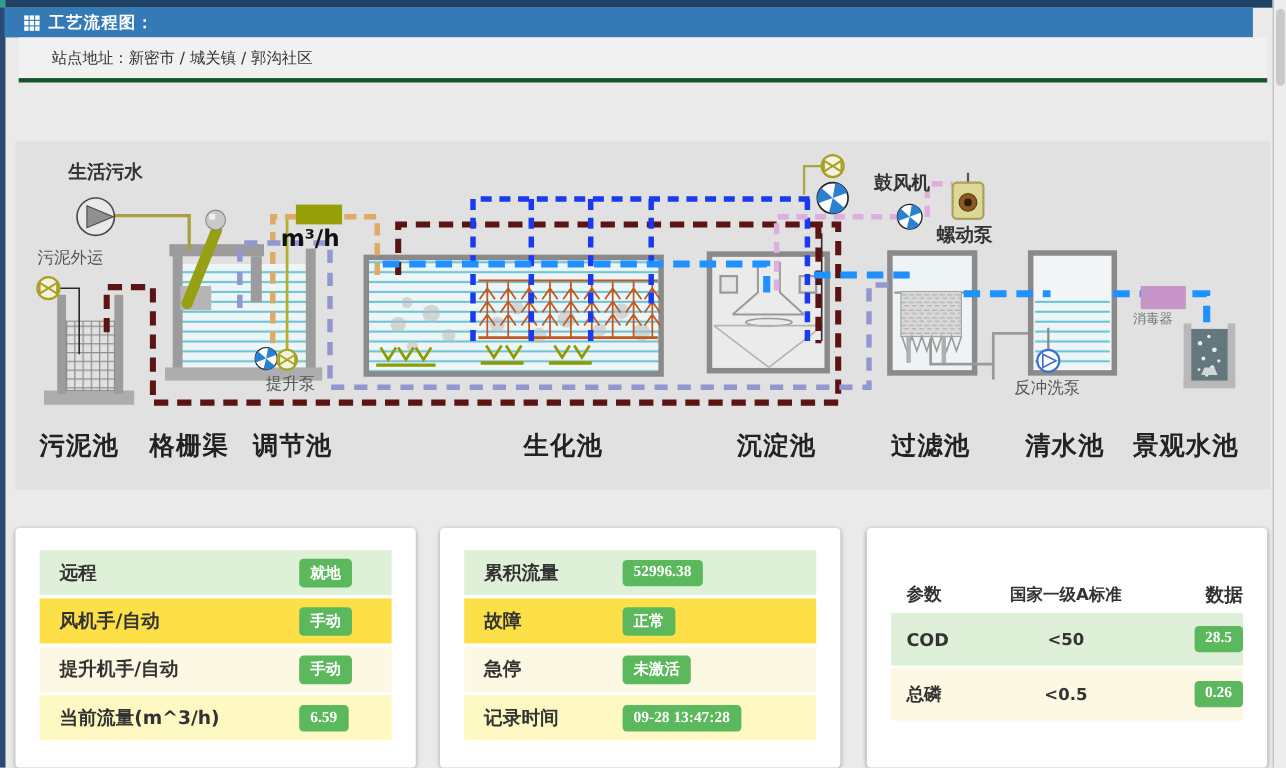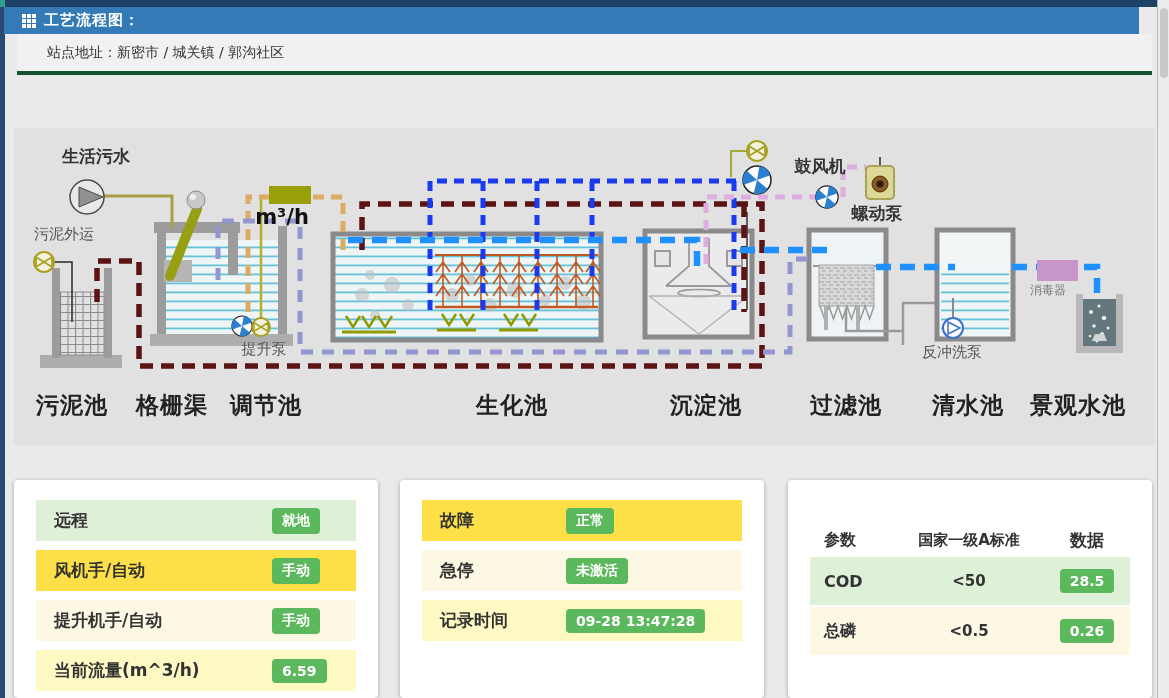--- a/index.html
+++ b/index.html
@@ -14,31 +14,31 @@
   .grid-icon span{background:#fff;}
   .header-title{color:#fff;font-size:15px;font-weight:bold;letter-spacing:1px;}
   .breadcrumb-bar{position:absolute;left:17px;top:34px;width:1135px;height:41px;background:#f1f1f1;
                   border-bottom:4px solid #14532d;display:flex;align-items:center;padding-left:30px;box-sizing:border-box;}
   .breadcrumb-text{color:#333;font-size:14px;}
   .diagram-panel{position:absolute;left:14px;top:128px;width:1141px;height:317px;background:#e1e1e1;}
   .diagram-panel svg{position:absolute;left:0;top:0;}
   .card{position:absolute;top:480px;width:364px;height:218px;background:#fff;border-radius:4px;
         box-shadow:0 1px 4px rgba(0,0,0,.3);}
   .ptable{margin:20px 22px 0 22px;}
-  .prow{display:flex;align-items:center;height:41px;margin-bottom:9px;padding-left:18px;box-sizing:border-box;}
+  .prow{display:flex;align-items:center;height:41px;margin-bottom:3px;padding-left:18px;box-sizing:border-box;}
   .success{background:#dff0d8;} .info{background:#fde047;} .warning{background:#fcf8e3;} .danger{background:#fef9c3;}
   .plabel{flex:1;font-size:17px;font-weight:bold;color:#333;}
   .pval1{width:84px;} .pval2{width:176px;}
   .badge{display:inline-block;background:#5cb85c;color:#fff;font-size:14px;font-weight:bold;
-         padding:4px 10px;border-radius:4px;white-space:nowrap;}
+         padding:4px 10px;border-radius:4px;white-space:nowrap;font-family:Liberation Serif, serif;}
   .qhead{display:flex;align-items:center;height:34px;font-size:17px;font-weight:bold;color:#333;margin-top:43px;}
   .qrow{display:flex;align-items:center;height:48px;margin-bottom:2px;}
   .qc1{flex:0 0 84px;padding-left:14px;box-sizing:border-box;font-size:16px;font-weight:bold;color:#333;}
   .qc2{flex:1;text-align:center;font-size:15px;font-weight:bold;color:#333;}
-  .qc3{flex:0 0 86px;text-align:center;}
+  .qc3{flex:0 0 86px;text-align:right;}
   .scrollbar{position:absolute;left:1157px;top:0;width:12px;height:698px;background:#ededed;border-left:1px solid #b7b7b7;box-sizing:border-box;}
   .scroll-thumb{position:absolute;left:2px;top:8px;width:8px;height:70px;background:#c9c9c9;border-radius:4px;}
   text{font-family:"DejaVu Sans","Liberation Sans",sans-serif;}
   .tank-label{font-size:23px;font-weight:bold;fill:#222;letter-spacing:1px;}
   .dev-label{font-size:17px;font-weight:600;fill:#333;}
   .sub-label{font-size:15px;fill:#555;}
   .tiny-label{font-size:12px;fill:#777;}
   .unit-label{font-size:21px;font-weight:bold;fill:#111;}
 </style>
 </head>
@@ -271,20 +271,24 @@
     </div>
     <div class="prow danger">
       <span class="plabel">当前流量(m^3/h)</span>
       <span class="pval1"><span class="badge">6.59</span></span>
     </div>
   </div>
 </div>
 
 <div class="card" style="left:400px">
   <div class="ptable">
+    <div class="prow success">
+      <span class="plabel">累积流量</span>
+      <span class="pval2"><span class="badge">52996.38</span></span>
+    </div>
     <div class="prow info">
       <span class="plabel">故障</span>
       <span class="pval2"><span class="badge">正常</span></span>
     </div>
     <div class="prow warning">
       <span class="plabel">急停</span>
       <span class="pval2"><span class="badge">未激活</span></span>
     </div>
     <div class="prow danger">
       <span class="plabel">记录时间</span>

